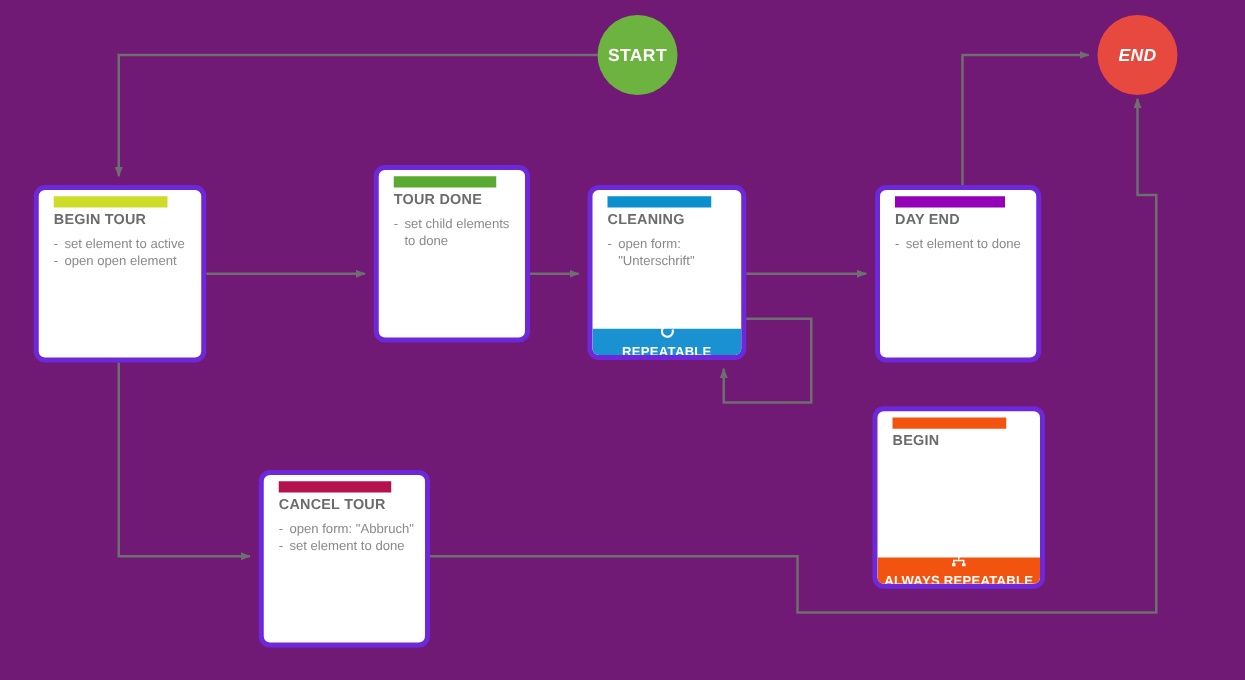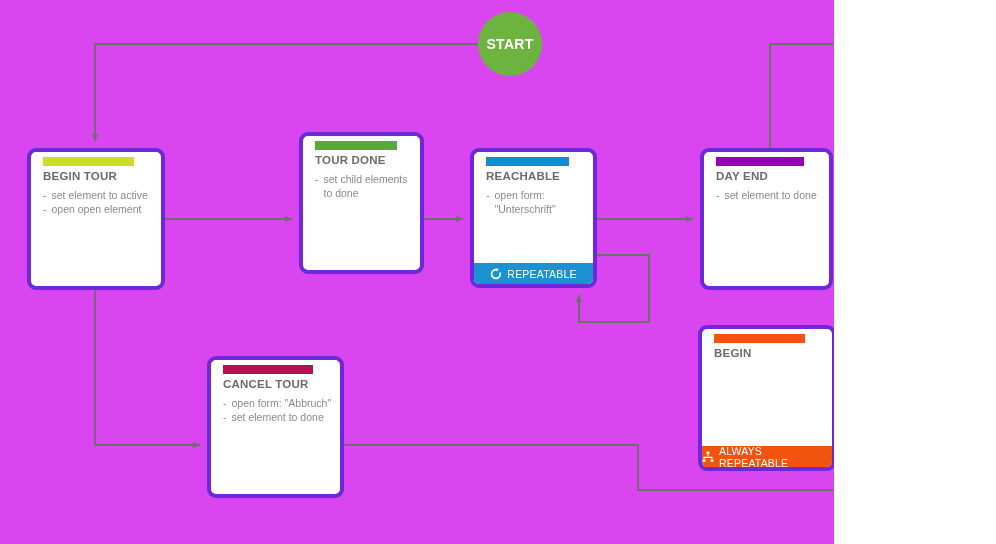--- a/index.html
+++ b/index.html
@@ -2,23 +2,23 @@
 <html><head>
 <meta charset="utf-8">
 <style>
   html, body {
     margin: 0;
     padding: 0;
     background: #ffffff;
   }
   #canvas {
     position: relative;
-    width: 834px;
+    width: 996px;
     height: 544px;
-    background: #d946ef;
+    background: #701a75;
     font-family: "Liberation Sans", sans-serif;
     overflow: hidden;
   }
   #edges {
     position: absolute;
     left: 0;
     top: 0;
     width: 996px;
     height: 544px;
   }
@@ -85,22 +85,23 @@
     left: 0;
     right: 0;
     bottom: 0;
     height: 21px;
     display: flex;
     align-items: center;
     justify-content: center;
     gap: 5px;
     color: #ffffff;
     font-size: 10.5px;
-    font-weight: normal;
+    font-weight: bold;
     letter-spacing: 0.2px;
+    flex-direction: column;
   }
   .badge-icon {
     display: inline-flex;
     align-items: center;
     justify-content: center;
     width: 12px;
     height: 12px;
   }
   .badge-icon svg { display: block; }
 </style>
@@ -155,21 +156,21 @@
     <div class="card-lines">
       <div class="card-line">
         <span class="dash">-</span>
         <span class="txt">set child elements to done</span>
       </div>
     </div>
   </div>
 
   <div class="card" id="card-2" style="left: 470px; top: 148px; width: 127px; height: 140px;">
     <div class="card-accent" style="background: rgb(11, 143, 206);"></div>
-    <div class="card-title">REACHABLE</div>
+    <div class="card-title">CLEANING</div>
     <div class="card-lines">
       <div class="card-line">
         <span class="dash">-</span>
         <span class="txt">open form: "Unterschrift"</span>
       </div>
     </div>
     <div class="card-badge" id="badge-2" style="background: rgb(26, 146, 209);">
       <span class="badge-icon">
         <svg viewBox="0 0 12 12" width="12" height="12" xmlns="http://www.w3.org/2000/svg">
           <path d="M6 1.6 A4.4 4.4 0 1 0 10.1 4.6" fill="none" stroke="#ffffff" stroke-width="1.7"></path>
@@ -184,21 +185,21 @@
     <div class="card-accent" style="background: rgb(148, 0, 181);"></div>
     <div class="card-title">DAY END</div>
     <div class="card-lines">
       <div class="card-line">
         <span class="dash">-</span>
         <span class="txt">set element to done</span>
       </div>
     </div>
   </div>
 
-  <div class="card" id="card-4" style="left: 207px; top: 356px; width: 137px; height: 142px;">
+  <div class="card" id="card-4" style="left: 207px; top: 376px; width: 137px; height: 142px;">
     <div class="card-accent" style="background: rgb(180, 18, 78);"></div>
     <div class="card-title">CANCEL TOUR</div>
     <div class="card-lines">
       <div class="card-line">
         <span class="dash">-</span>
         <span class="txt">open form: "Abbruch"</span>
       </div>
       <div class="card-line">
         <span class="dash">-</span>
         <span class="txt">set element to done</span>

